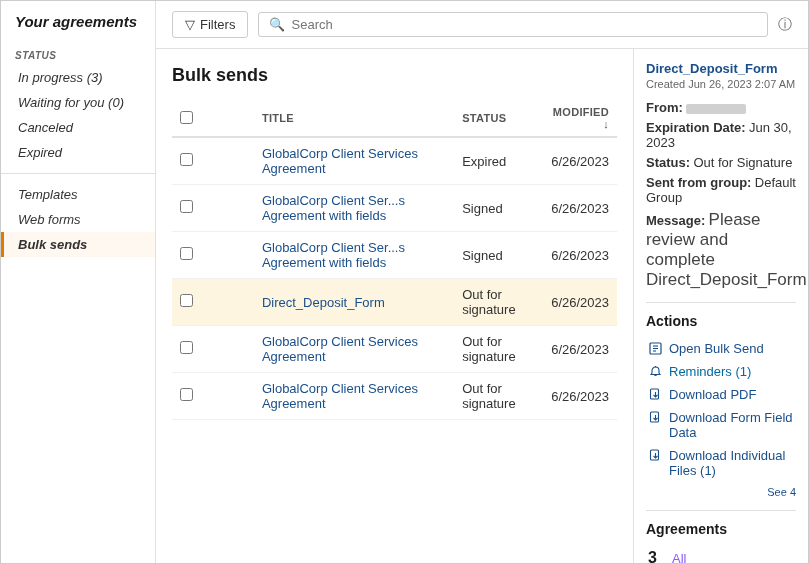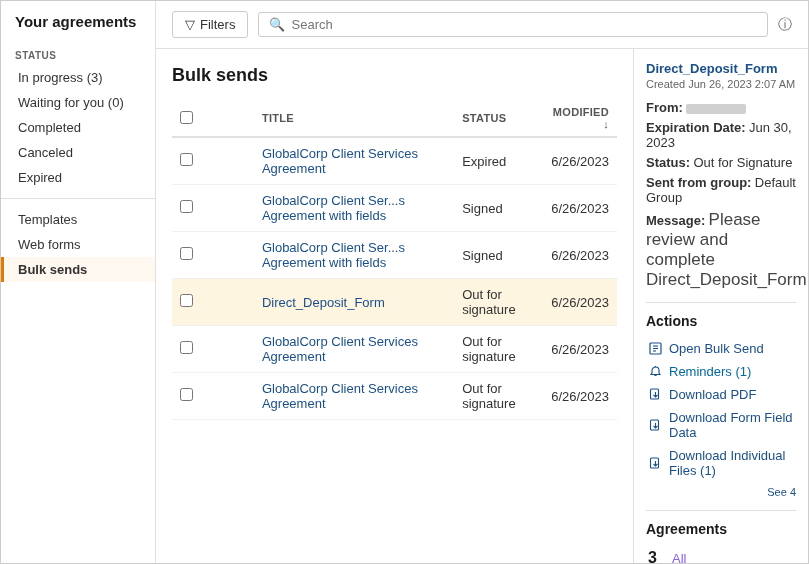--- a/index.html
+++ b/index.html
@@ -10,20 +10,21 @@
       height: 564px;
       border: 1px solid #ccc;
     }
 
     
     .sidebar {
       width: 155px;
       border-right: 1px solid #e0e0e0;
       padding: 12px 0;
       flex-shrink: 0;
+      font-style: italic;
     }
     .sidebar-title {
       font-size: 15px;
       font-weight: 600;
       padding: 0 14px 12px 14px;
       color: #1a1a1a;
     }
     .sidebar-section-label {
       font-size: 10px;
       font-weight: 700;
@@ -189,21 +190,21 @@
     .section-header {
       font-size: 14px;
       font-weight: 700;
       color: #1a1a1a;
       margin: 12px 0 8px 0;
       border-top: 1px solid #e0e0e0;
       padding-top: 10px;
     }
     .action-item {
       display: flex;
-      align-items: center;
+      align-items: flex-start;
       gap: 7px;
       padding: 4px 2px;
       font-size: 12px;
       color: #1a4f8a;
       cursor: pointer;
     }
     .action-icon {
       width: 14px;
       height: 14px;
       flex-shrink: 0;
@@ -244,23 +245,20 @@
 
   <div class="sidebar">
     <div class="sidebar-title">Your agreements</div>
     <div class="sidebar-section-label">STATUS</div>
 
     <div class="sidebar-item">
       <span>In progress (3)</span>
     </div>
     <div class="sidebar-item">
       <span>Waiting for you (0)</span>
-    </div>
-    <div class="sidebar-item">
-      <span>Completed</span>
     </div>
     <div class="sidebar-item">
       <span>Canceled</span>
     </div>
     <div class="sidebar-item">
       <span>Expired</span>
     </div>
 
     <div class="sidebar-divider"></div>
 

